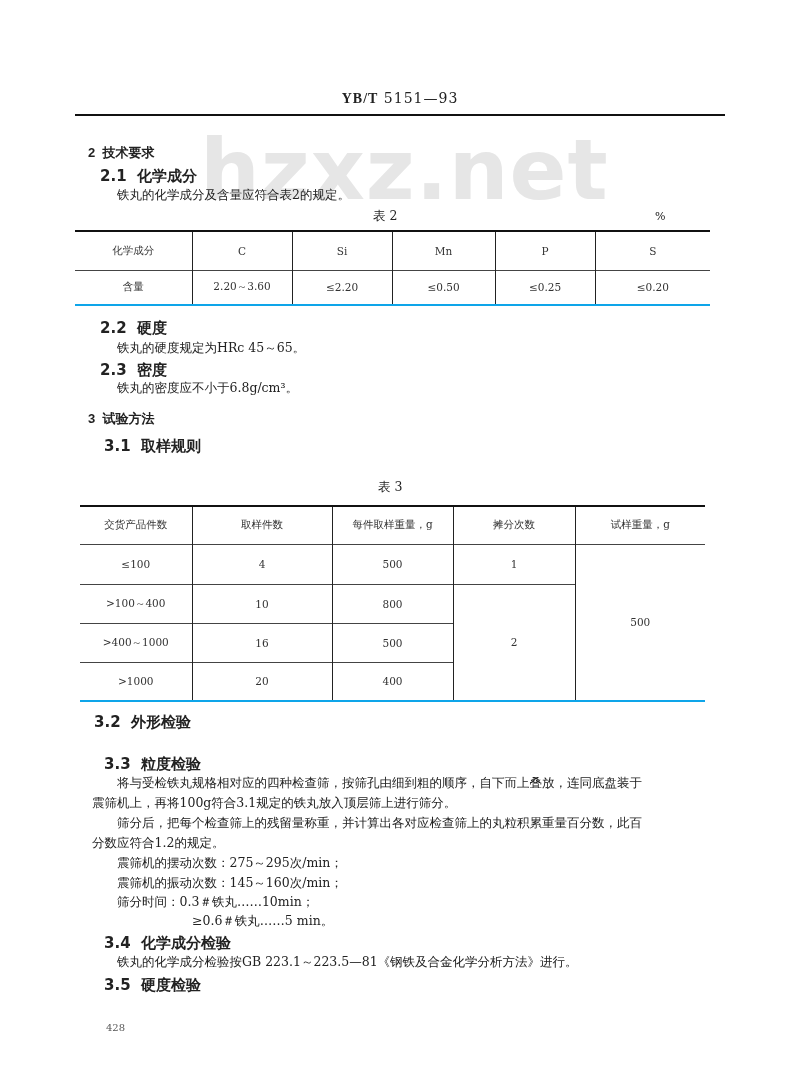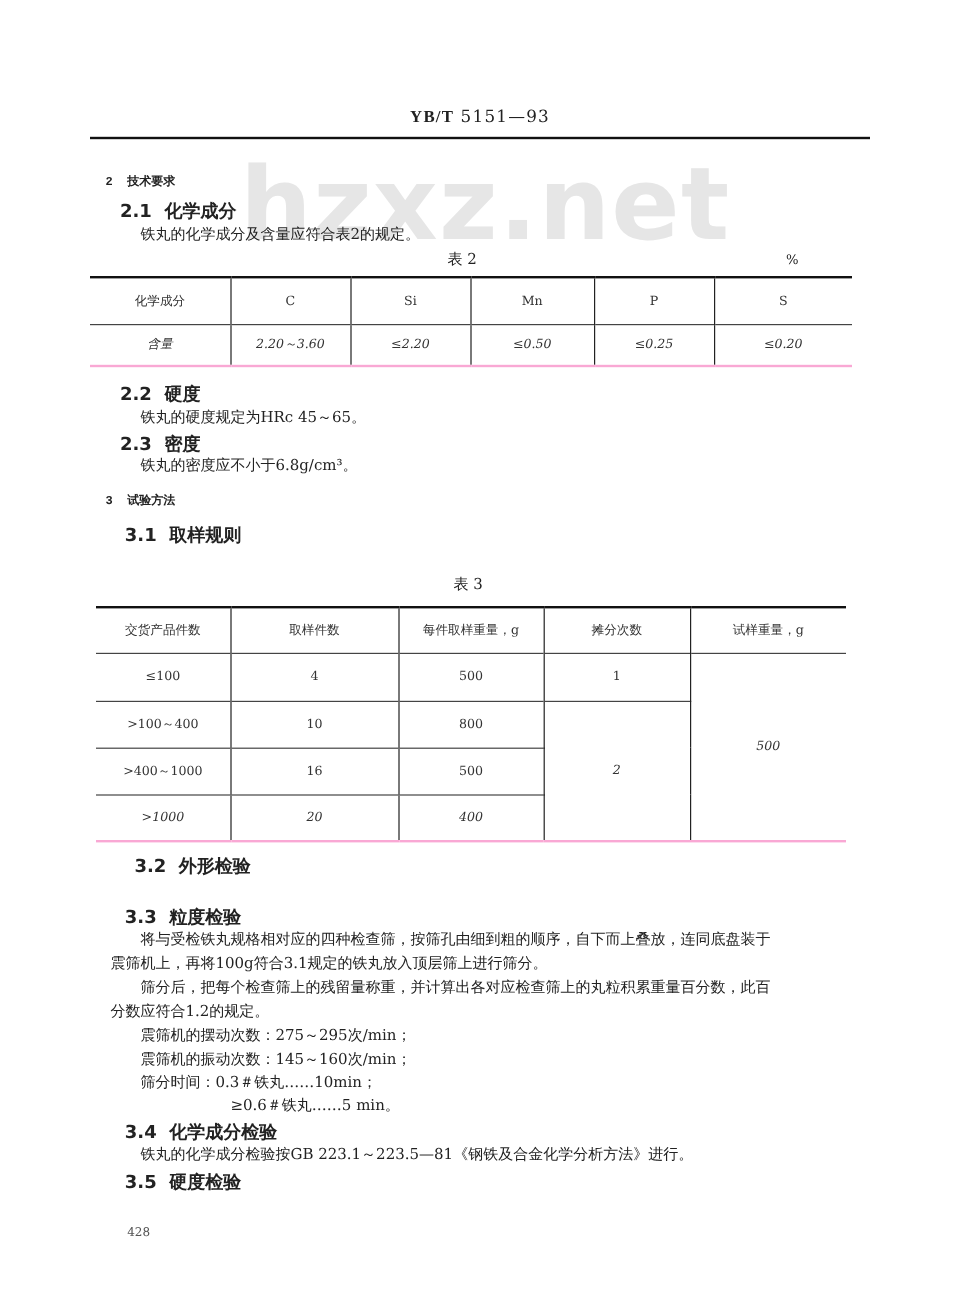--- a/index.html
+++ b/index.html
@@ -5,31 +5,31 @@
   html, body { margin:0; padding:0; }
   body { width:800px; height:1079px; background:#ffffff; position:relative; overflow:hidden;
          font-family:"DejaVu Serif","Liberation Serif",serif; color:#222; }
   .abs { position:absolute; white-space:nowrap; }
   .watermark { position:absolute; left:200px; top:128px; font-family:"DejaVu Sans","Liberation Sans",sans-serif;
                font-weight:bold; font-size:84px; color:#e6e6e6; letter-spacing:1px; line-height:1; z-index:0; }
   .content { position:absolute; left:0; top:0; width:800px; height:1079px; z-index:1; }
   .std-no { left:0; width:800px; text-align:center; top:90px; font-size:14px; letter-spacing:1px; }
   .std-no b { font-family:"Liberation Serif",serif; font-weight:bold; }
   .hrule { position:absolute; background:#111; }
-  .h1 { font-size:10px; font-weight:bold; font-family:Liberation Mono, monospace; }
+  .h1 { font-size:13px; font-weight:bold; font-family:Liberation Sans, sans-serif; }
   .h2 { font-size:15px; font-weight:bold; font-family:"DejaVu Sans","Liberation Sans",sans-serif; }
   .p { font-size:12.5px; }
   .cap { font-size:12.5px; }
   table.t { position:absolute; border-collapse:collapse; font-size:10.5px; color:#333; }
   table.t td { text-align:center; vertical-align:middle; border-left:1px solid #222; border-top:1px solid #444; padding:0; }
   table.t td:first-child { border-left:none; }
   table.t tr:first-child td { border-top:2px solid #111; }
   .t2 { left:75px; top:230px; width:635px; }
   .t3 { left:80px; top:505px; width:625px; }
-  .bottom2 { border-bottom:2px solid #f9a8d4;font-style:italic; }
+  .bottom2 { border-bottom:2px solid #0ea5e9; }
   .pageno { left:106px; top:1022px; font-size:10px; color:#555; }
 </style>
 </head>
 <body>
 
 <div class="watermark">hzxz.net</div>
 
 <div class="content">
 
   <div class="abs std-no">
@@ -130,21 +130,21 @@
       <td>500</td>
     </tr>
     <tr style="height:39px">
       <td class="bottom2">&gt;1000</td>
       <td class="bottom2">20</td>
       <td class="bottom2">400</td>
     </tr>
   </tbody>
     </table>
 
-  <div class="abs h2" style="left:112px; top:713px;">
+  <div class="abs h2" style="left:94px; top:713px;">
     <span>3.2</span>&nbsp;&nbsp;<span>外形检验</span>
   </div>
 
   <div class="abs h2" style="left:104px; top:755px;">
     <span>3.3</span>&nbsp;&nbsp;<span>粒度检验</span>
   </div>
   <div class="abs p" style="left:117px; top:775px;">将与受检铁丸规格相对应的四种检查筛，按筛孔由细到粗的顺序，自下而上叠放，连同底盘装于</div>
   <div class="abs p" style="left:92px; top:795px;">震筛机上，再将100g符合3.1规定的铁丸放入顶层筛上进行筛分。</div>
   <div class="abs p" style="left:117px; top:815px;">筛分后，把每个检查筛上的残留量称重，并计算出各对应检查筛上的丸粒积累重量百分数，此百</div>
   <div class="abs p" style="left:92px; top:835px;">分数应符合1.2的规定。</div>

